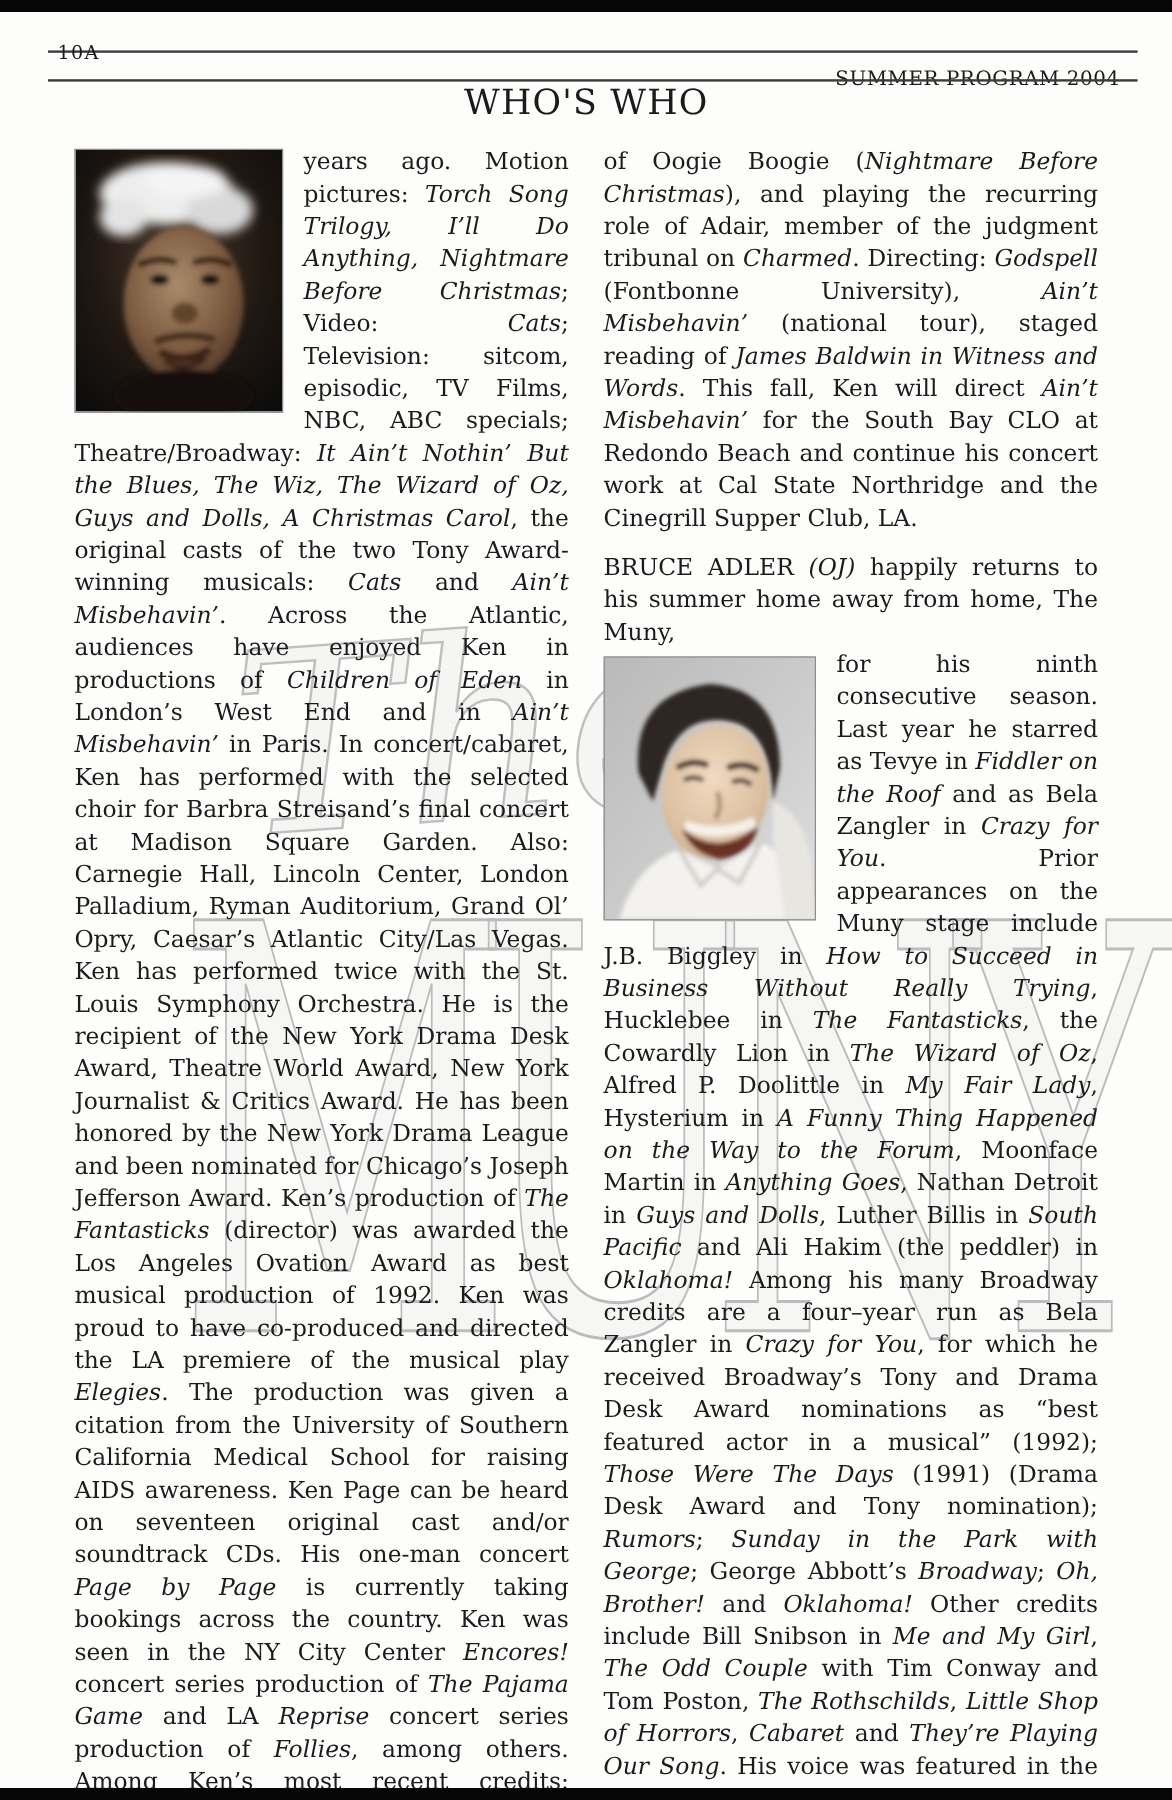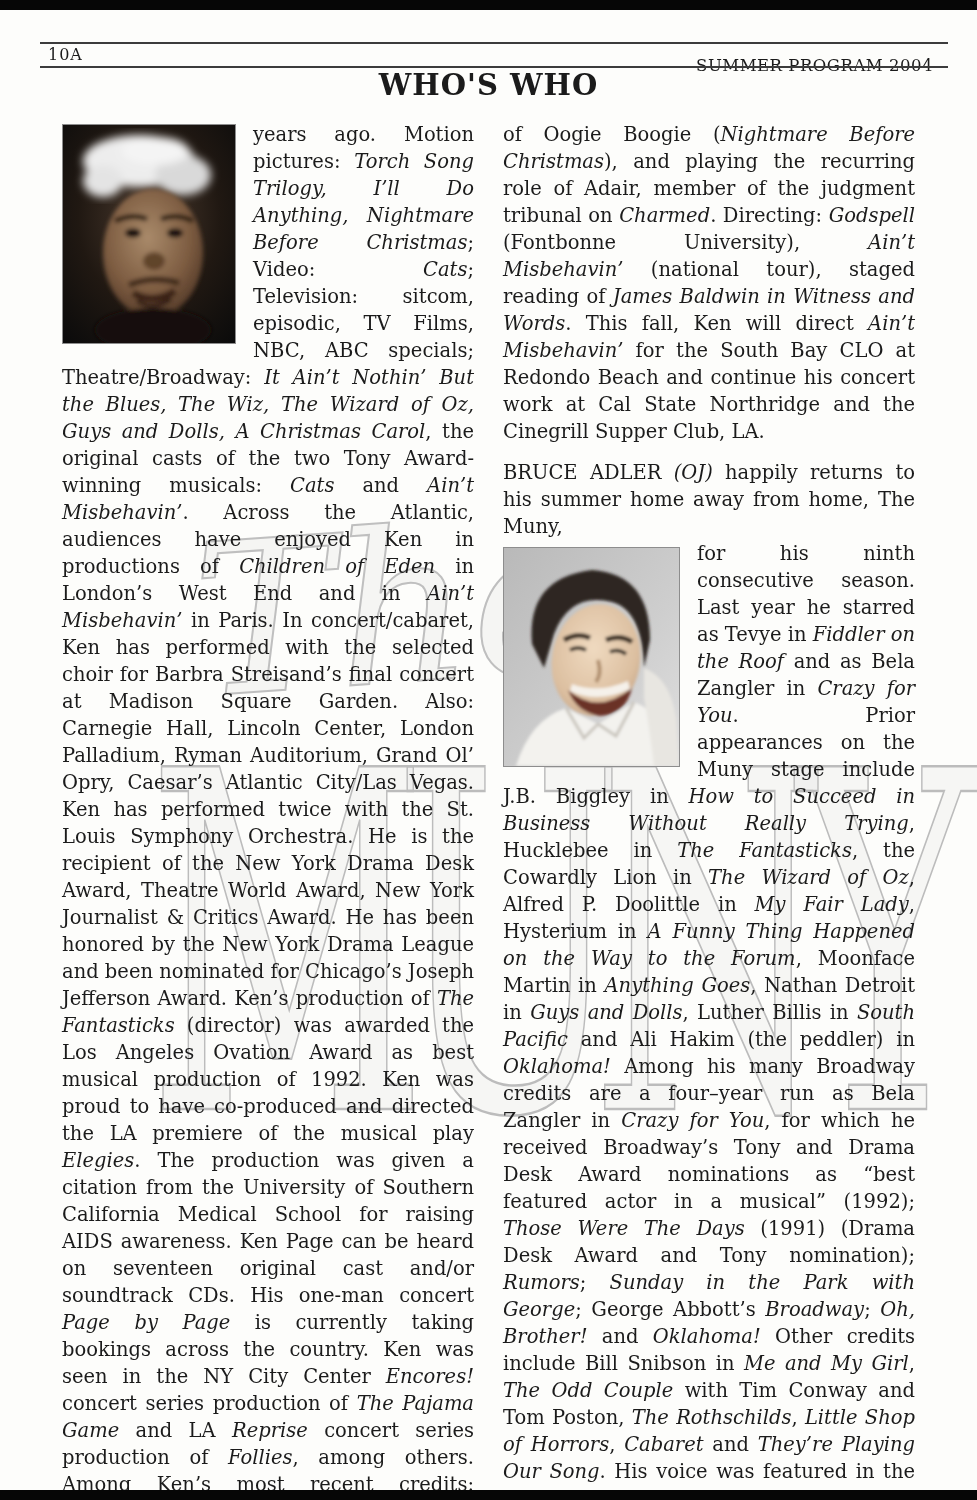--- a/index.html
+++ b/index.html
@@ -10,25 +10,25 @@
     overflow:hidden;
     font-family:"DejaVu Serif","Liberation Serif",serif;
     color:#1b1b1b;
   }
   .bar{position:absolute;left:0;width:977px;background:#060606;z-index:6;}
   .bar.top{top:0;height:10px;}
   .bar.bottom{bottom:0;height:10px;}
   .rule{position:absolute;left:40px;width:908px;height:2px;background:#3c3c3c;z-index:5;}
   .rule.rule1{top:42px;}
   .rule.rule2{top:66px;}
-  .hdr-left{position:absolute;left:48px;top:45px;font-size:16px;letter-spacing:1px;z-index:5;}
+  .hdr-left{position:absolute;left:48px;top:34px;font-size:16px;letter-spacing:1px;z-index:5;}
   .hdr-right{position:absolute;right:44px;top:56px;font-size:16.5px;letter-spacing:0.5px;z-index:5;}
   .title{
     position:absolute;left:0;right:0;top:68px;margin:0;
-    text-align:center;font-size:29px;font-weight:bold;letter-spacing:1px;z-index:5;
+    text-align:center;font-size:29px;font-weight:normal;letter-spacing:1px;z-index:5;
   }
   
   .watermark{position:absolute;inset:0;z-index:1;pointer-events:none;}
   .wm-the{
     position:absolute;left:195px;top:505px;
     font-style:italic;font-size:210px;line-height:1;
     color:rgba(195,195,195,0.14);
     -webkit-text-stroke:2px #bfbfbf;
     transform:rotate(-4deg);
   }

